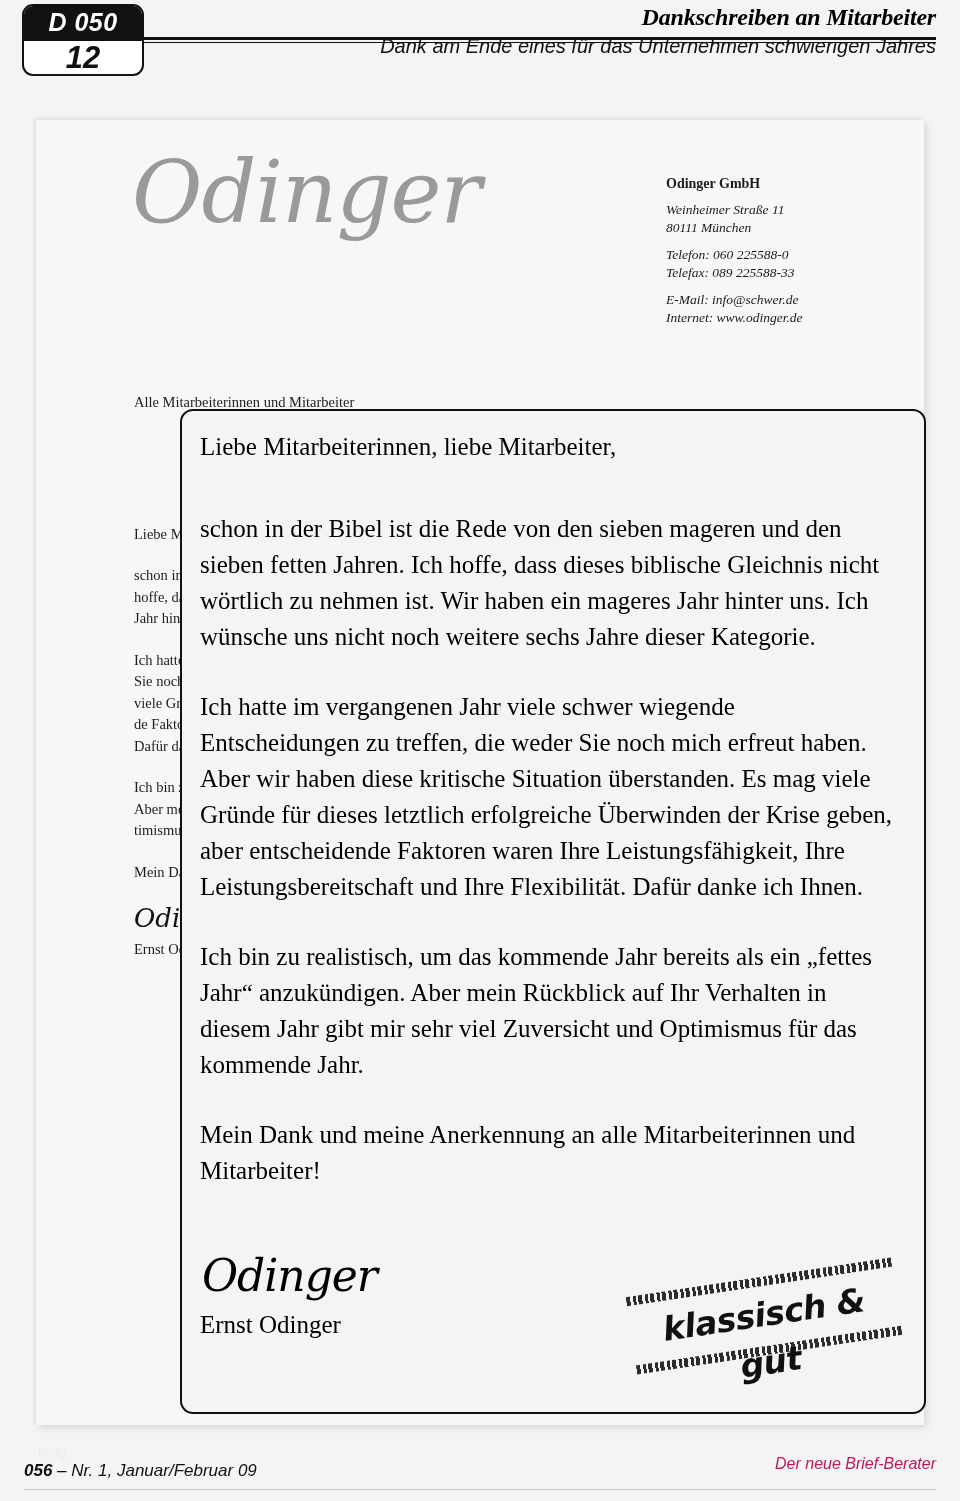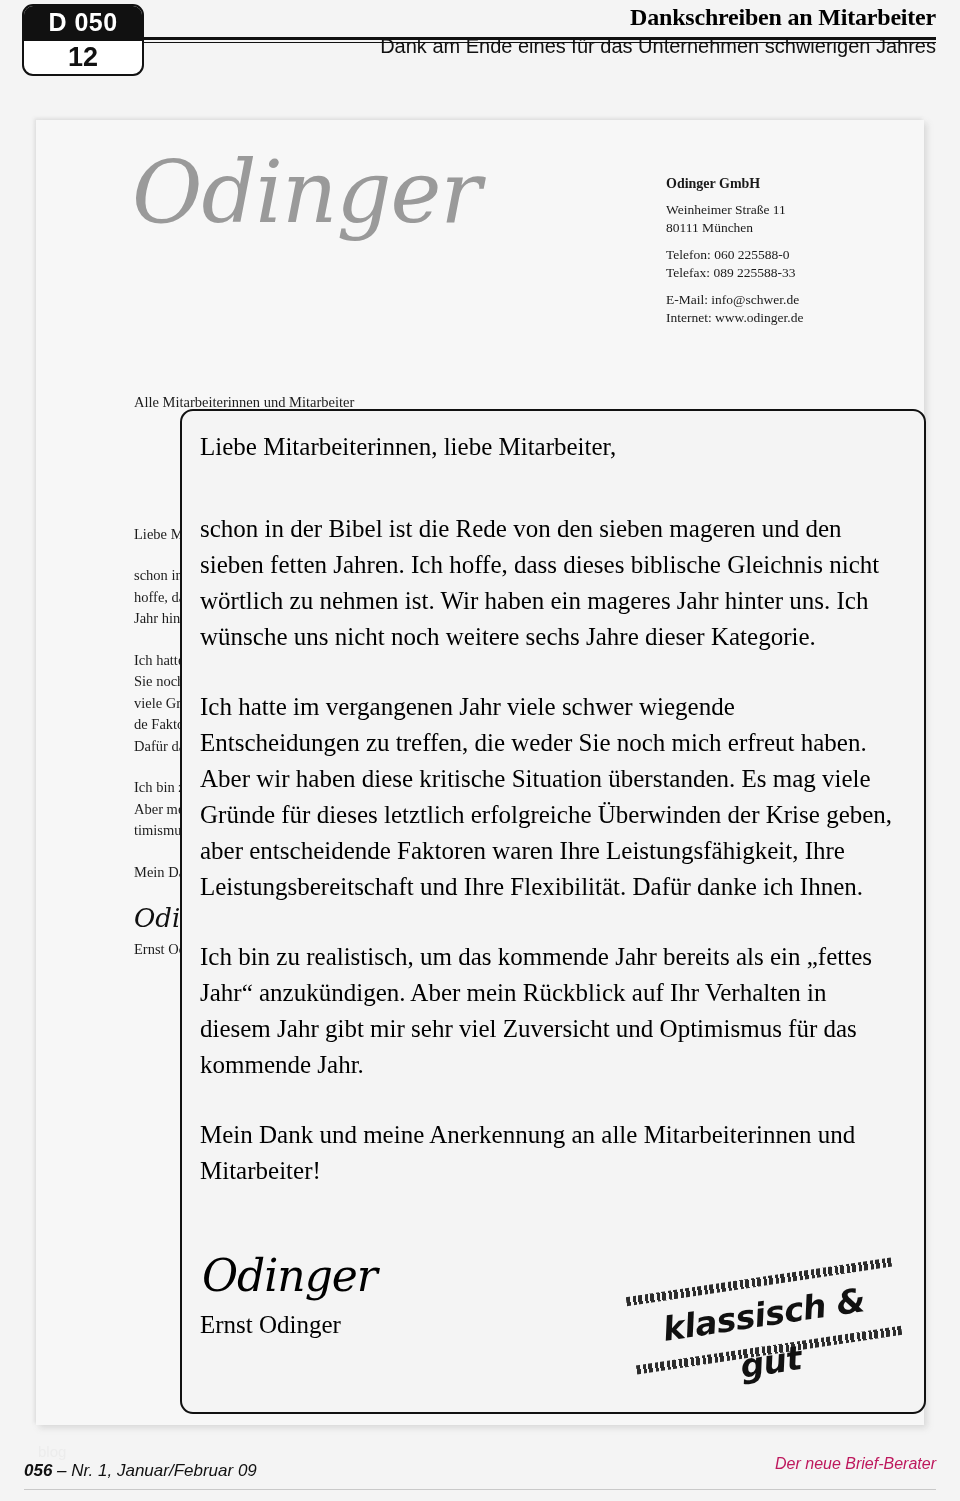--- a/index.html
+++ b/index.html
@@ -17,20 +17,21 @@
     background: #f4f4f4;
     overflow: hidden;
   }
 
   
   .header {
     position: absolute;
     left: 0; top: 0;
     width: 960px; height: 112px;
     background: #f4f4f4;
+    font-style: italic;
   }
   .badge {
     position: absolute;
     left: 22px; top: 4px;
     width: 122px; height: 72px;
     border: 2.5px solid #111111;
     border-radius: 11px;
     background: #ffffff;
     box-sizing: border-box;
     overflow: hidden;
@@ -45,21 +46,21 @@
     line-height: 33px;
     text-align: center;
     letter-spacing: 0.5px;
   }
   .badge-bottom {
     height: 24px;
     background: #ffffff;
     color: #111111;
     font-family: "Liberation Sans", sans-serif;
     font-weight: bold;
-    font-size: 27px;
+    font-size: 31px;
     line-height: 33px;
     text-align: center;
   }
   .header-title {
     position: absolute;
     right: 24px; top: 0px;
     width: 790px;
     text-align: right;
     font-family: "Liberation Serif", serif;
     font-weight: bold;
@@ -114,21 +115,21 @@
   }
   .letterhead {
     position: absolute;
     left: 630px; top: 55px;
     font-family: "Liberation Serif", serif;
     font-size: 13.5px;
     line-height: 18px;
     color: #1a1a1a;
   }
   .letterhead .company { font-weight: bold; font-size: 14px; margin-bottom: 8px; }
-  .letterhead .grp { margin-bottom: 9px; }
+  .letterhead .grp { margin-bottom: 9px; font-style: italic; }
 
   
   .bg-letter {
     position: absolute;
     left: 98px; top: 272px;
     width: 560px;
     font-family: "Liberation Serif", serif;
     font-size: 14.5px;
     line-height: 21.5px;
     color: #1c1c1c;

